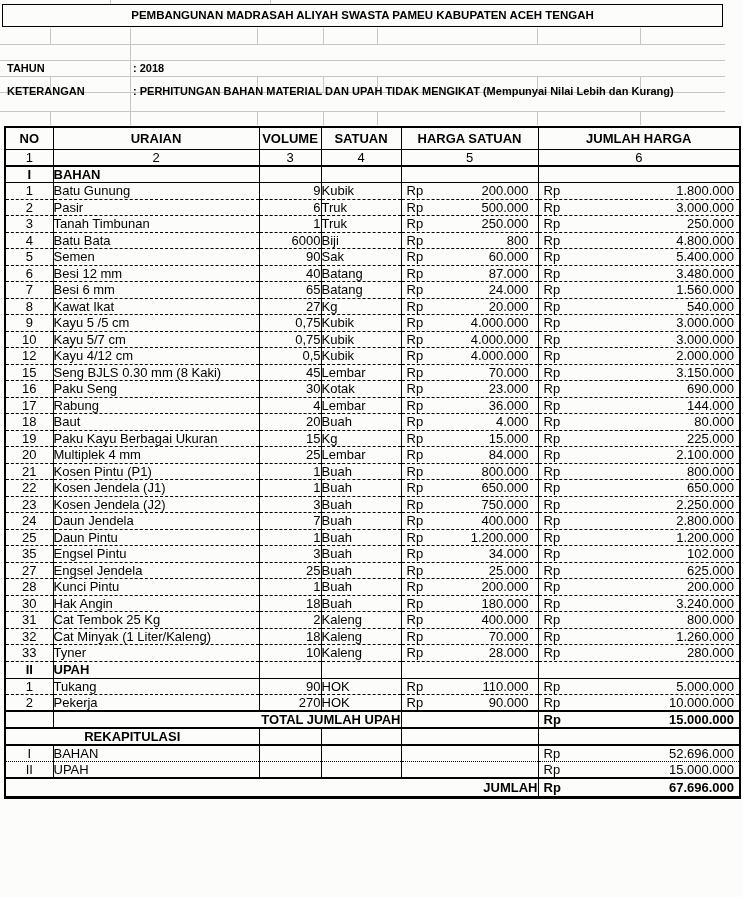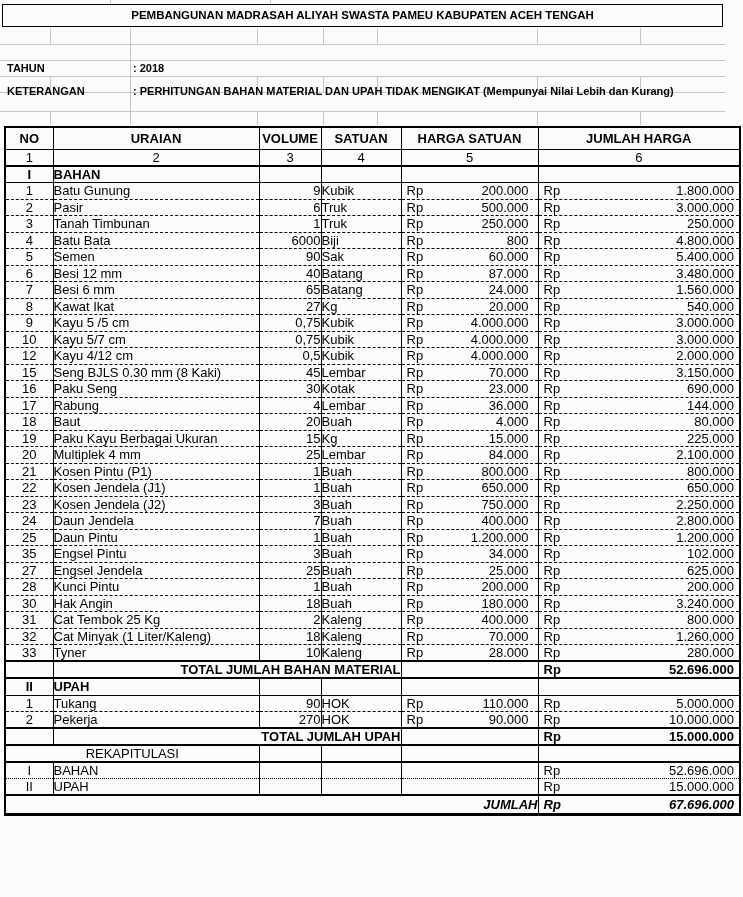--- a/index.html
+++ b/index.html
@@ -35,24 +35,24 @@
   table.rab th, table.rab td {
     border-left: 1px solid #000; border-right: 1px solid #000;
     padding: 0; overflow: hidden; white-space: nowrap;
     font-weight: normal; vertical-align: middle;
   }
   thead tr.head-row th { height: 22px; font-weight: bold; text-align: center; border-bottom: 1px solid #000; }
   thead tr.num-row td { height: 15px; text-align: center; border-bottom: 2.5px solid #000; }
   tr.section-row td { height: 17px; border-bottom: 1px solid #000; font-weight: bold; }
   tr.data-row td { height: 16.5px; border-bottom: 1.2px dashed #000; }
   tr.total-row td { height: 14px; border-top: 2.5px solid #000; border-bottom: 2.5px solid #000; font-weight: bold; }
-  tr.rekap-title-row td { height: 15px; border-bottom: 2.5px solid #000; }
+  tr.rekap-title-row td { height: 15px; border-bottom: 2.5px solid #000; font-weight: bold; }
   tr.rekap-row td { height: 16.5px; }
   tr.rekap-row.dotted td { border-bottom: 1px dotted #000; }
-  tr.grand-row td { height: 19px; border-top: 2.5px solid #000; font-weight: bold; font-style: italic; }
+  tr.grand-row td { height: 19px; border-top: 2.5px solid #000; font-weight: bold; }
   
   .c-center { text-align: center; }
   .c-left { text-align: left; padding-left: 4px; }
   .c-right { text-align: right; padding-right: 3px; }
   td.money { }
   .money-wrap { display: flex; justify-content: space-between; align-items: center; padding: 0 9px 0 5px; }
   .money-wrap.jh { padding: 0 5px 0 5px; }
   .bold { font-weight: bold; }
   .total-label { text-align: right; padding-right: 5px; font-weight: bold; }
   .rekap-title { text-align: center; font-weight: bold; }
@@ -662,31 +662,20 @@
             <span class="amt">28.000</span>
           </div>
         </td>
         <td class="money">
           <div class="money-wrap jh">
             <span class="rp">Rp</span>
             <span class="amt">280.000</span>
           </div>
         </td>
       </tr>
-      <tr class="total-row">
-        <td></td>
-        <td class="total-label" colspan="3">TOTAL JUMLAH BAHAN MATERIAL</td>
-        <td></td>
-        <td class="money">
-          <div class="money-wrap jh bold">
-            <span class="rp">Rp</span>
-            <span class="amt">52.696.000</span>
-          </div>
-        </td>
-      </tr>
       <tr class="section-row">
         <td class="c-center">II</td>
         <td class="c-left">UPAH</td>
         <td></td>
         <td></td>
         <td></td>
         <td></td>
       </tr>
       <tr class="data-row">
         <td class="c-center">1</td>

